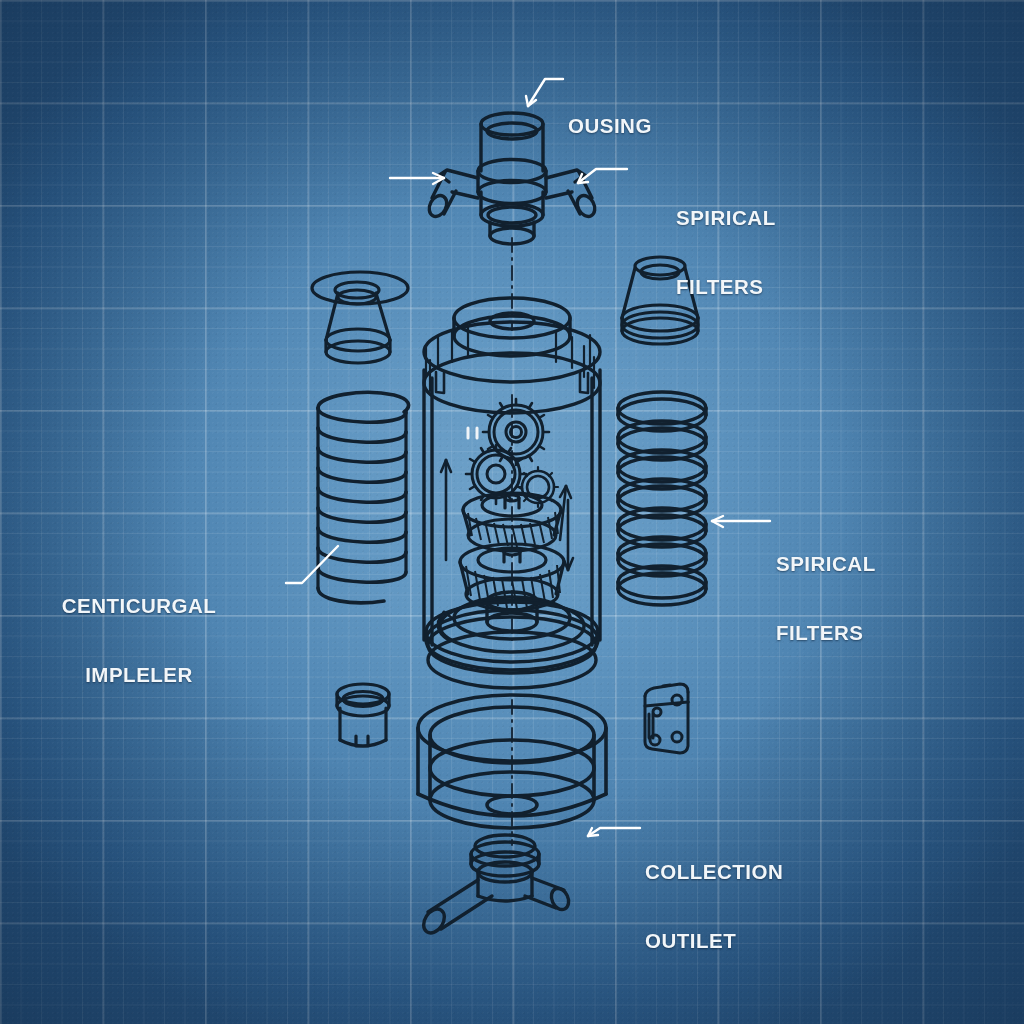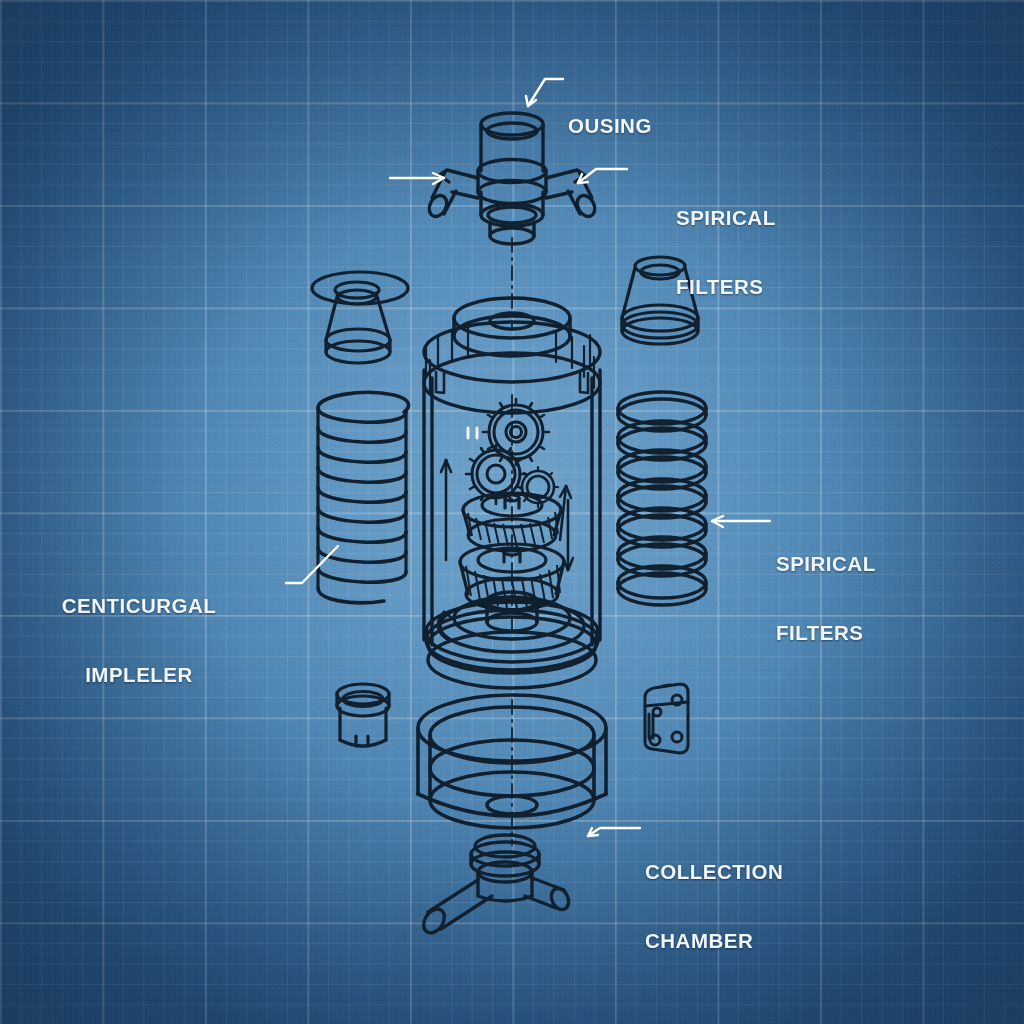--- a/index.html
+++ b/index.html
@@ -515,16 +515,16 @@
   </div>
 
   <div class="label r" style="left:0px; top:549px; width:278px;">
     <div>CENTICURGAL</div>
     <div>IMPLELER</div>
   </div>
 
 
   <div class="label l" style="left:645px; top:815px;">
     <div>COLLECTION</div>
-    <div>CHAMBER</div>
+    <div>OUTILET</div>
   </div>
 
 </div>
 
 </body></html>

